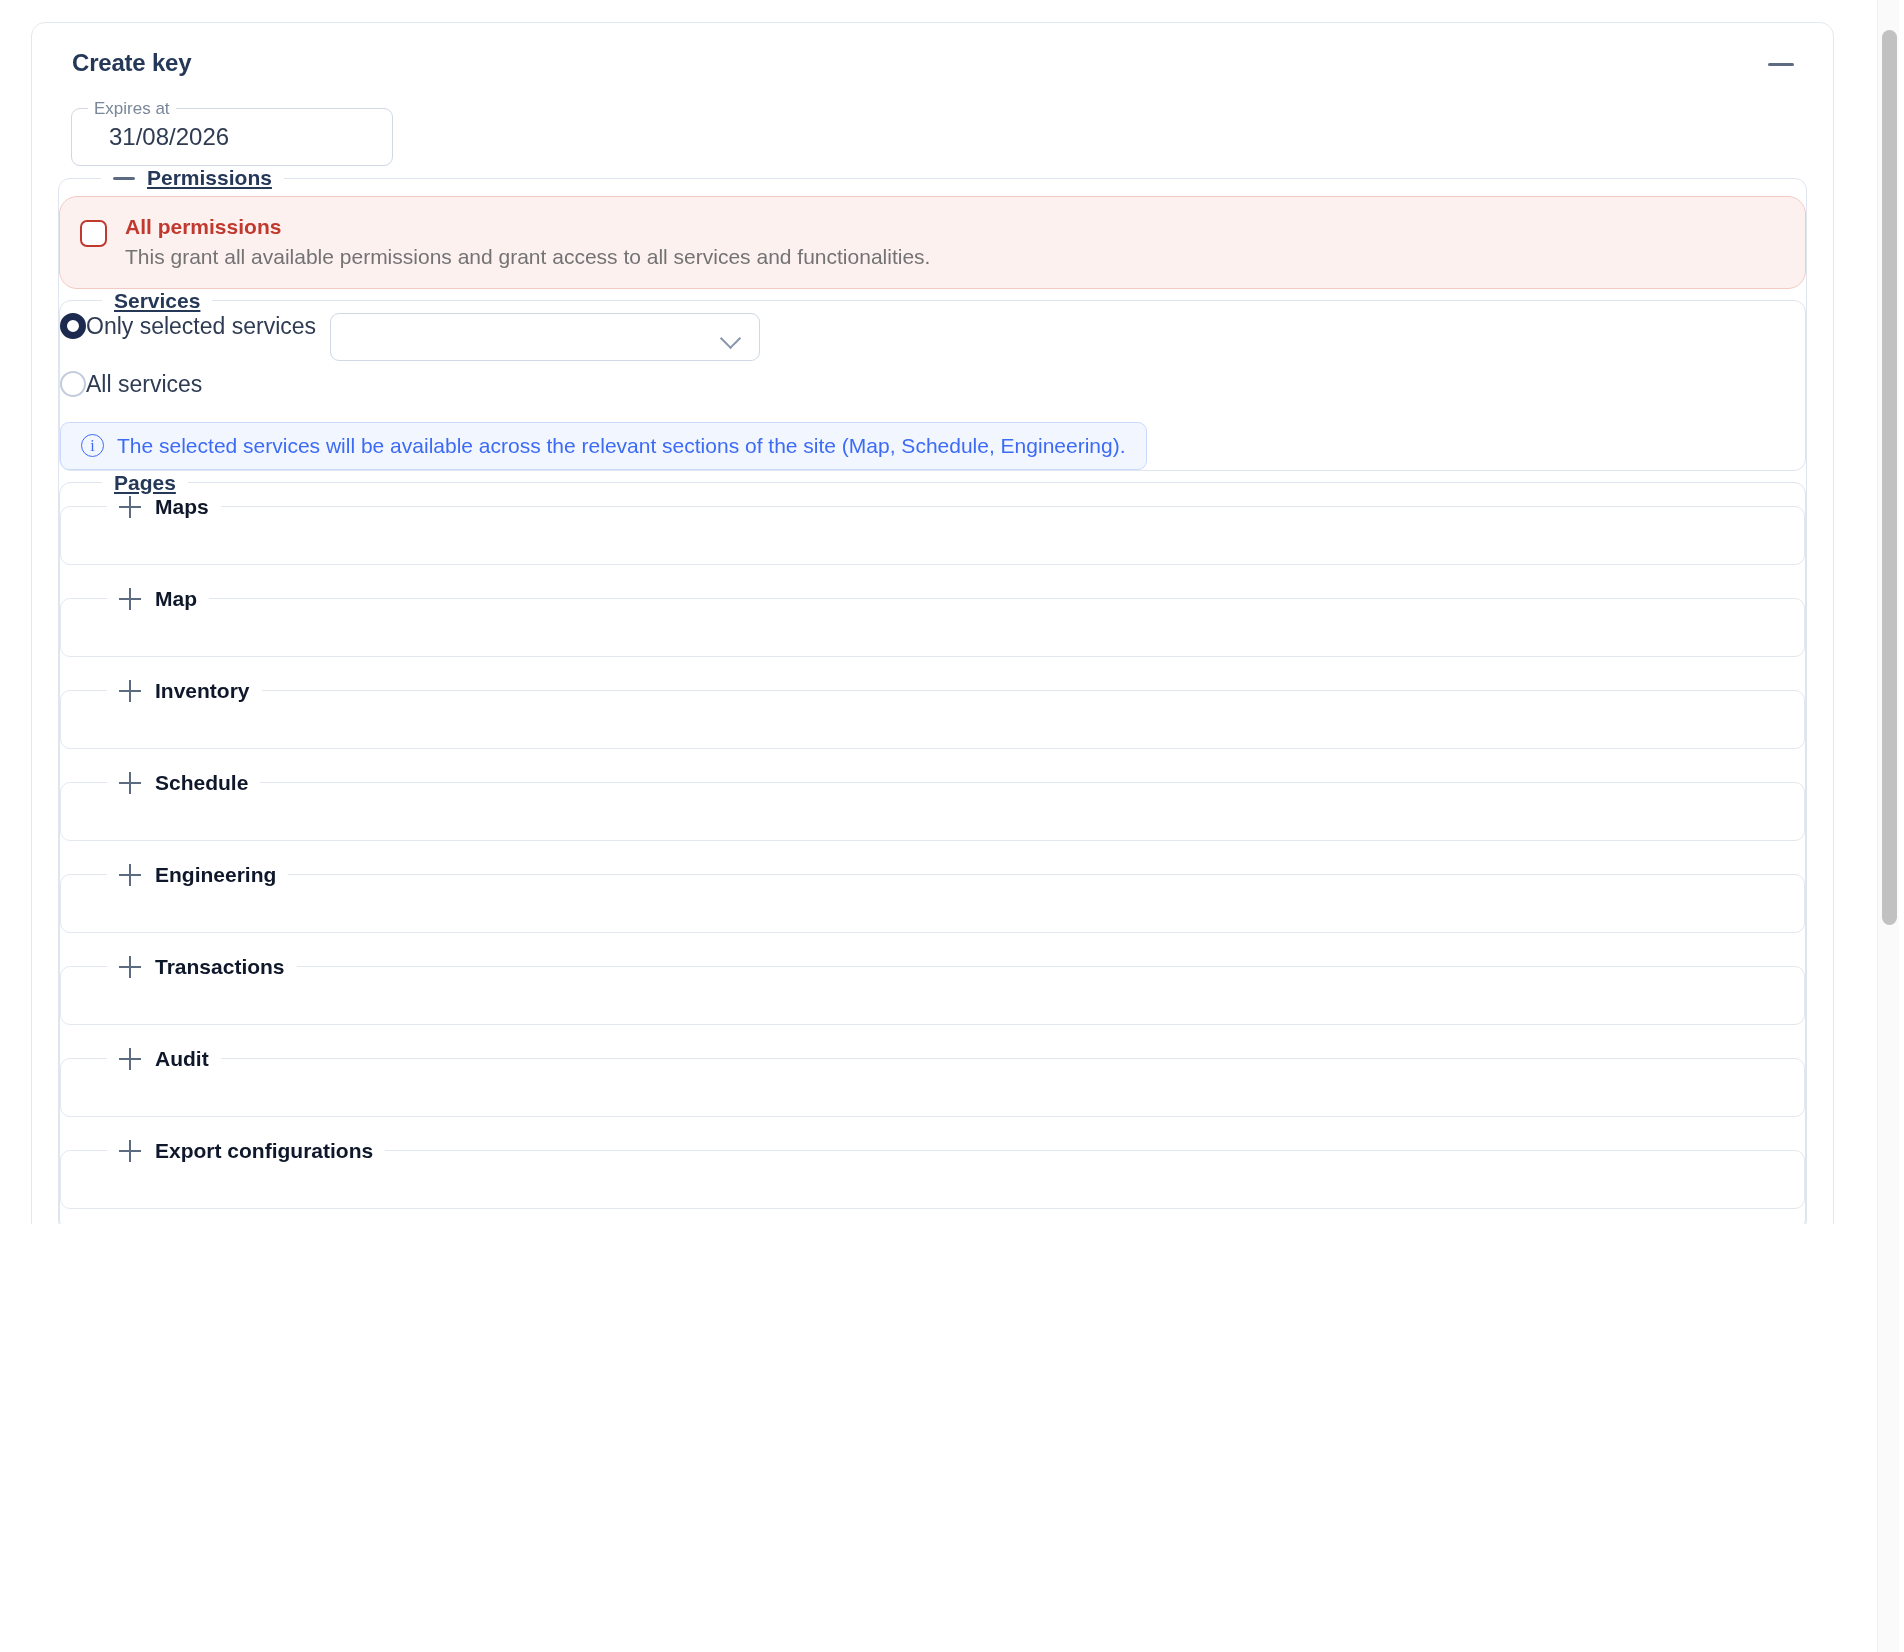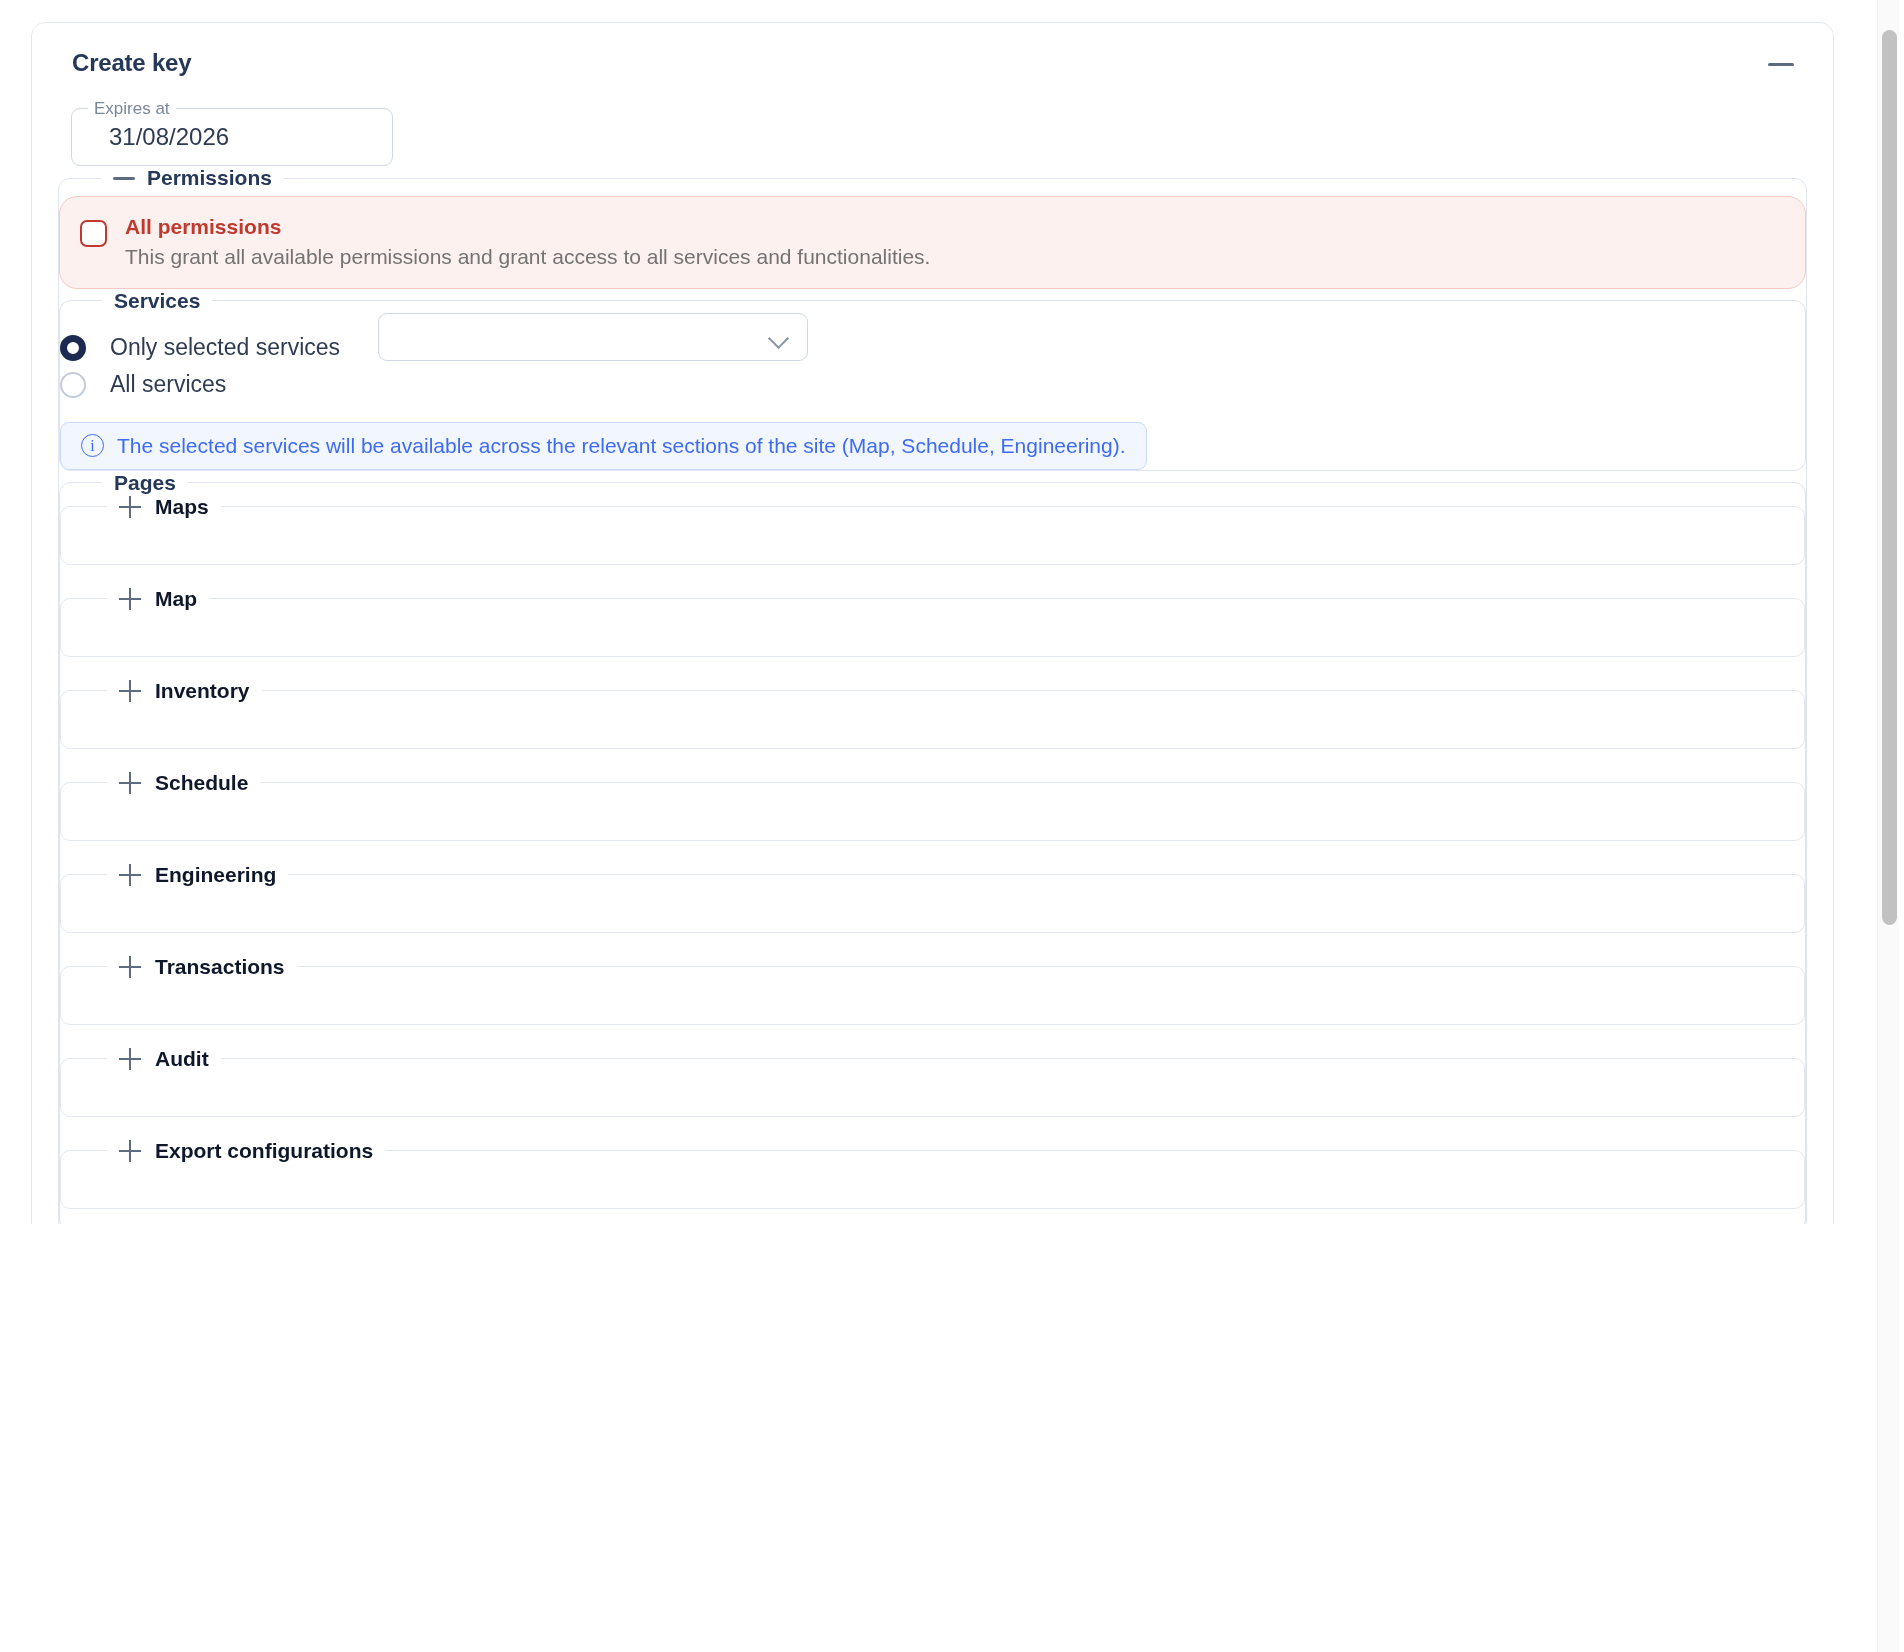--- a/index.html
+++ b/index.html
@@ -105,20 +105,21 @@
   }
   fieldset.section > legend {
     display: flex;
     align-items: center;
     gap: 12px;
     margin-left: 42px;
     padding: 0 12px;
     font-size: 21px;
     font-weight: bold;
     color: #253858;
+    text-decoration: underline;
   }
 
   .permissions-section {
     margin: 42px 13px 0 13px;
     padding: 28px 30px 34px 30px;
   }
   .legend-minus {
     display: inline-block;
     width: 22px; height: 3px;
     background: #5d6b82;
@@ -157,22 +158,22 @@
     color: #737373;
   }
 
   
   .services-section {
     margin: 32px 0 0 0;
     padding: 26px 30px 30px 30px;
   }
   .radio-row {
     display: flex;
-    align-items: flex-end;
-    gap: 24px;
+    align-items: flex-start;
+    gap: 0;
     margin-bottom: 10px;
   }
   .radio {
     width: 26px; height: 26px;
     border-radius: 50%;
     border: 2px solid #c3ccda;
     background: #fff;
     flex: 0 0 auto;
     cursor: pointer;
   }

